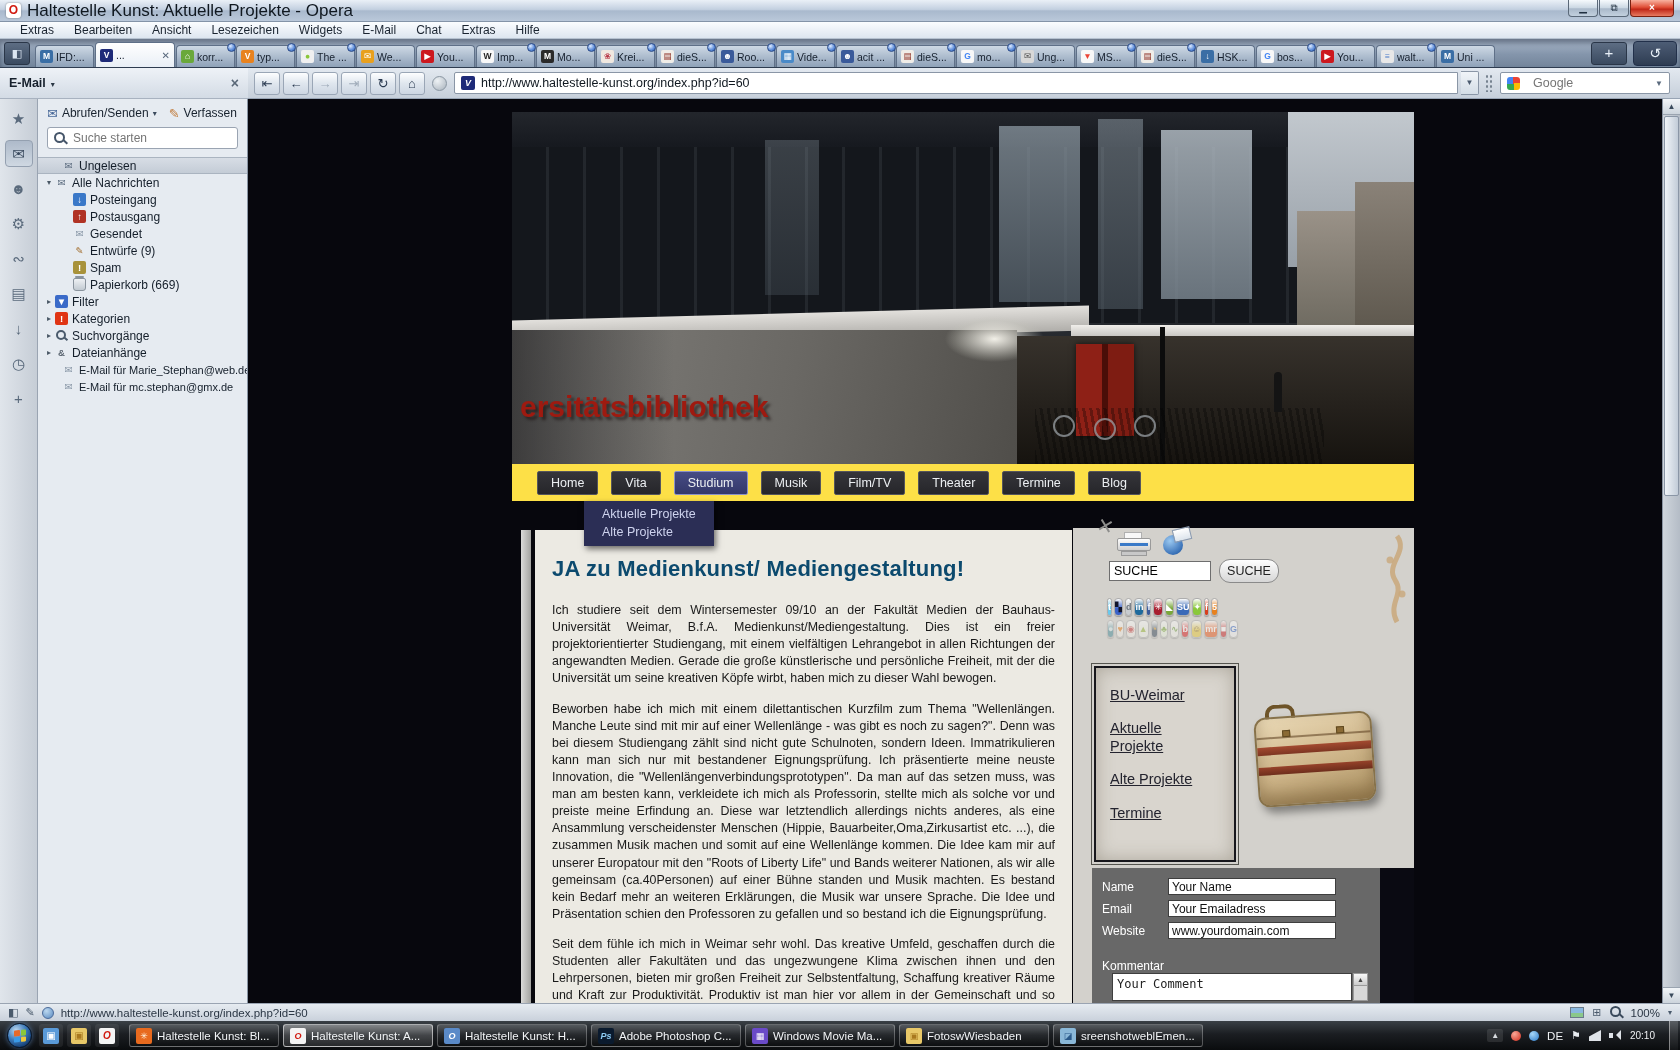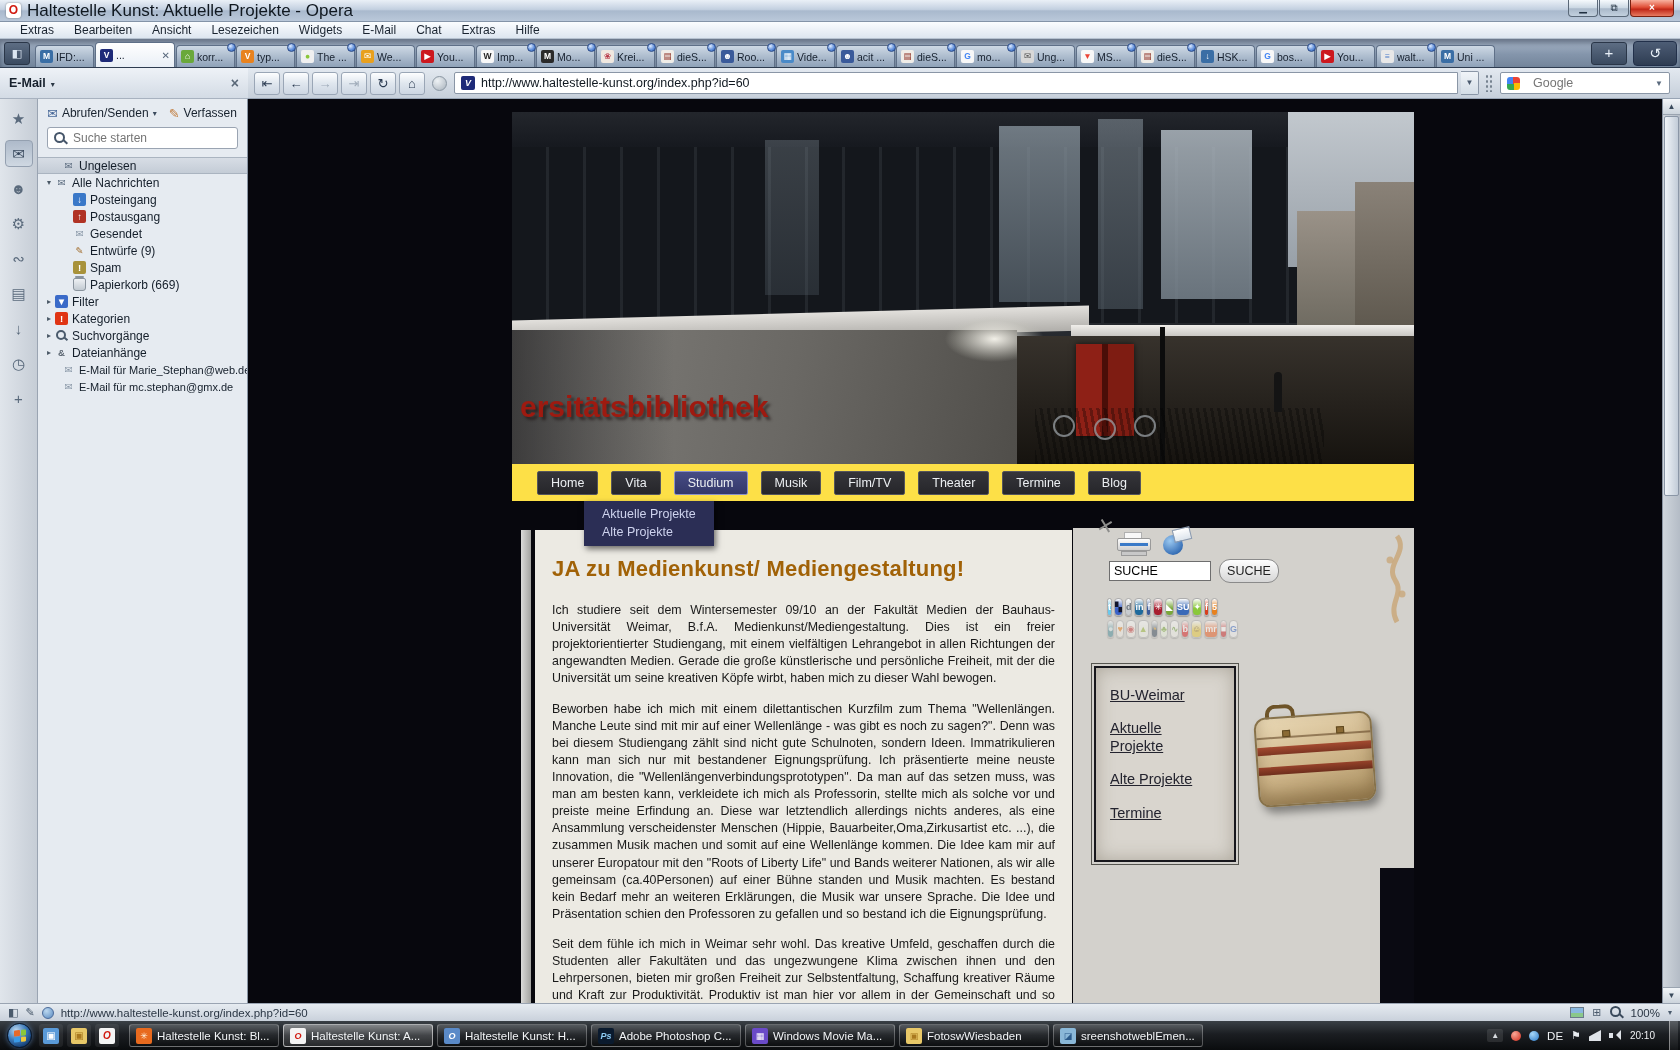--- a/index.html
+++ b/index.html
@@ -162,21 +162,21 @@
   .nav-btn.active{background:linear-gradient(#474c84,#34386a);border-color:#8a90c8}
 
   .dropdown{position:absolute;left:72px;top:389px;width:130px;background:var(--dropdown_bg);
     box-shadow:2px 3px 6px rgba(0,0,0,.55);z-index:6;padding:4px 0 5px}
   .dd-item{height:18px;line-height:18px;padding-left:18px;font-size:12.5px;color:#ced3ee}
 
   .article-edge{position:absolute;left:9px;top:418px;width:10px;height:473px;
     background:linear-gradient(90deg,#f2f2f0,#b4b4b0);opacity:.9}
   .article{position:absolute;left:23px;top:418px;width:537px;height:473px;background:var(--article_bg);
     padding:26px 17px 0;overflow:hidden}
-  .article h1{font-size:22px;color:#a16207;margin-bottom:20px;letter-spacing:.2px}
+  .article h1{font-size:22px;color:#0c4a6e;margin-bottom:20px;letter-spacing:.2px}
   .article p{font-size:12.4px;line-height:1.38;text-align:justify;color:#191919;margin-bottom:13px}
 
   
   .rightcol{position:absolute;left:561px;top:416px;width:341px;height:475px;background:var(--sidebar_bg)}
   .rightcol>div{position:absolute}
   .ornament{left:24px;top:-14px;font-size:20px;color:#8e8e8c;transform:rotate(14deg)}
   .printer{left:44px;top:4px;width:34px;height:26px}
   .printer span{position:absolute;display:block}
   .pr-paper{left:7px;top:0;width:18px;height:7px;background:#f8f8f8;border:1px solid #b0b0b0}
   .pr-body{left:0;top:6px;width:34px;height:13px;background:linear-gradient(#fdfdfd,#d0d0d0);
@@ -777,20 +777,39 @@
           </div>
         <div class="suitcase">
           <span class="sc-handle"></span>
             <span class="sc-body"></span>
             <span class="sc-lid"></span>
           <span class="sc-stripe1"></span>
             <span class="sc-stripe2"></span>
           <span class="sc-clasp c1"></span>
             <span class="sc-clasp c2"></span>
         </div>
+        <div class="formpanel">
+          <div class="fp-row fr0">
+            <span class="fp-label">Name</span>
+            <input class="fp-input" value="Your Name" style="">
+          </div>
+          <div class="fp-row fr1">
+            <span class="fp-label">Email</span>
+            <input class="fp-input" value="Your Emailadress" style="">
+          </div>
+          <div class="fp-row fr2">
+            <span class="fp-label">Website</span>
+            <input class="fp-input" value="www.yourdomain.com" style="">
+          </div>
+          <span class="fp-klabel">Kommentar</span>
+          <textarea class="fp-textarea" style="">Your Comment</textarea>
+          <div class="fp-scroll">
+            <span>▲</span>
+          </div>
+        </div>
         <div class="darkpatch"></div>
       </div>
 
     </div>
   </div>
 
   <div class="pg-scroll">
     <div class="ps-btn">▲</div>
     <div class="ps-thumb"></div>
     <div class="ps-btn bottom">▼</div>

